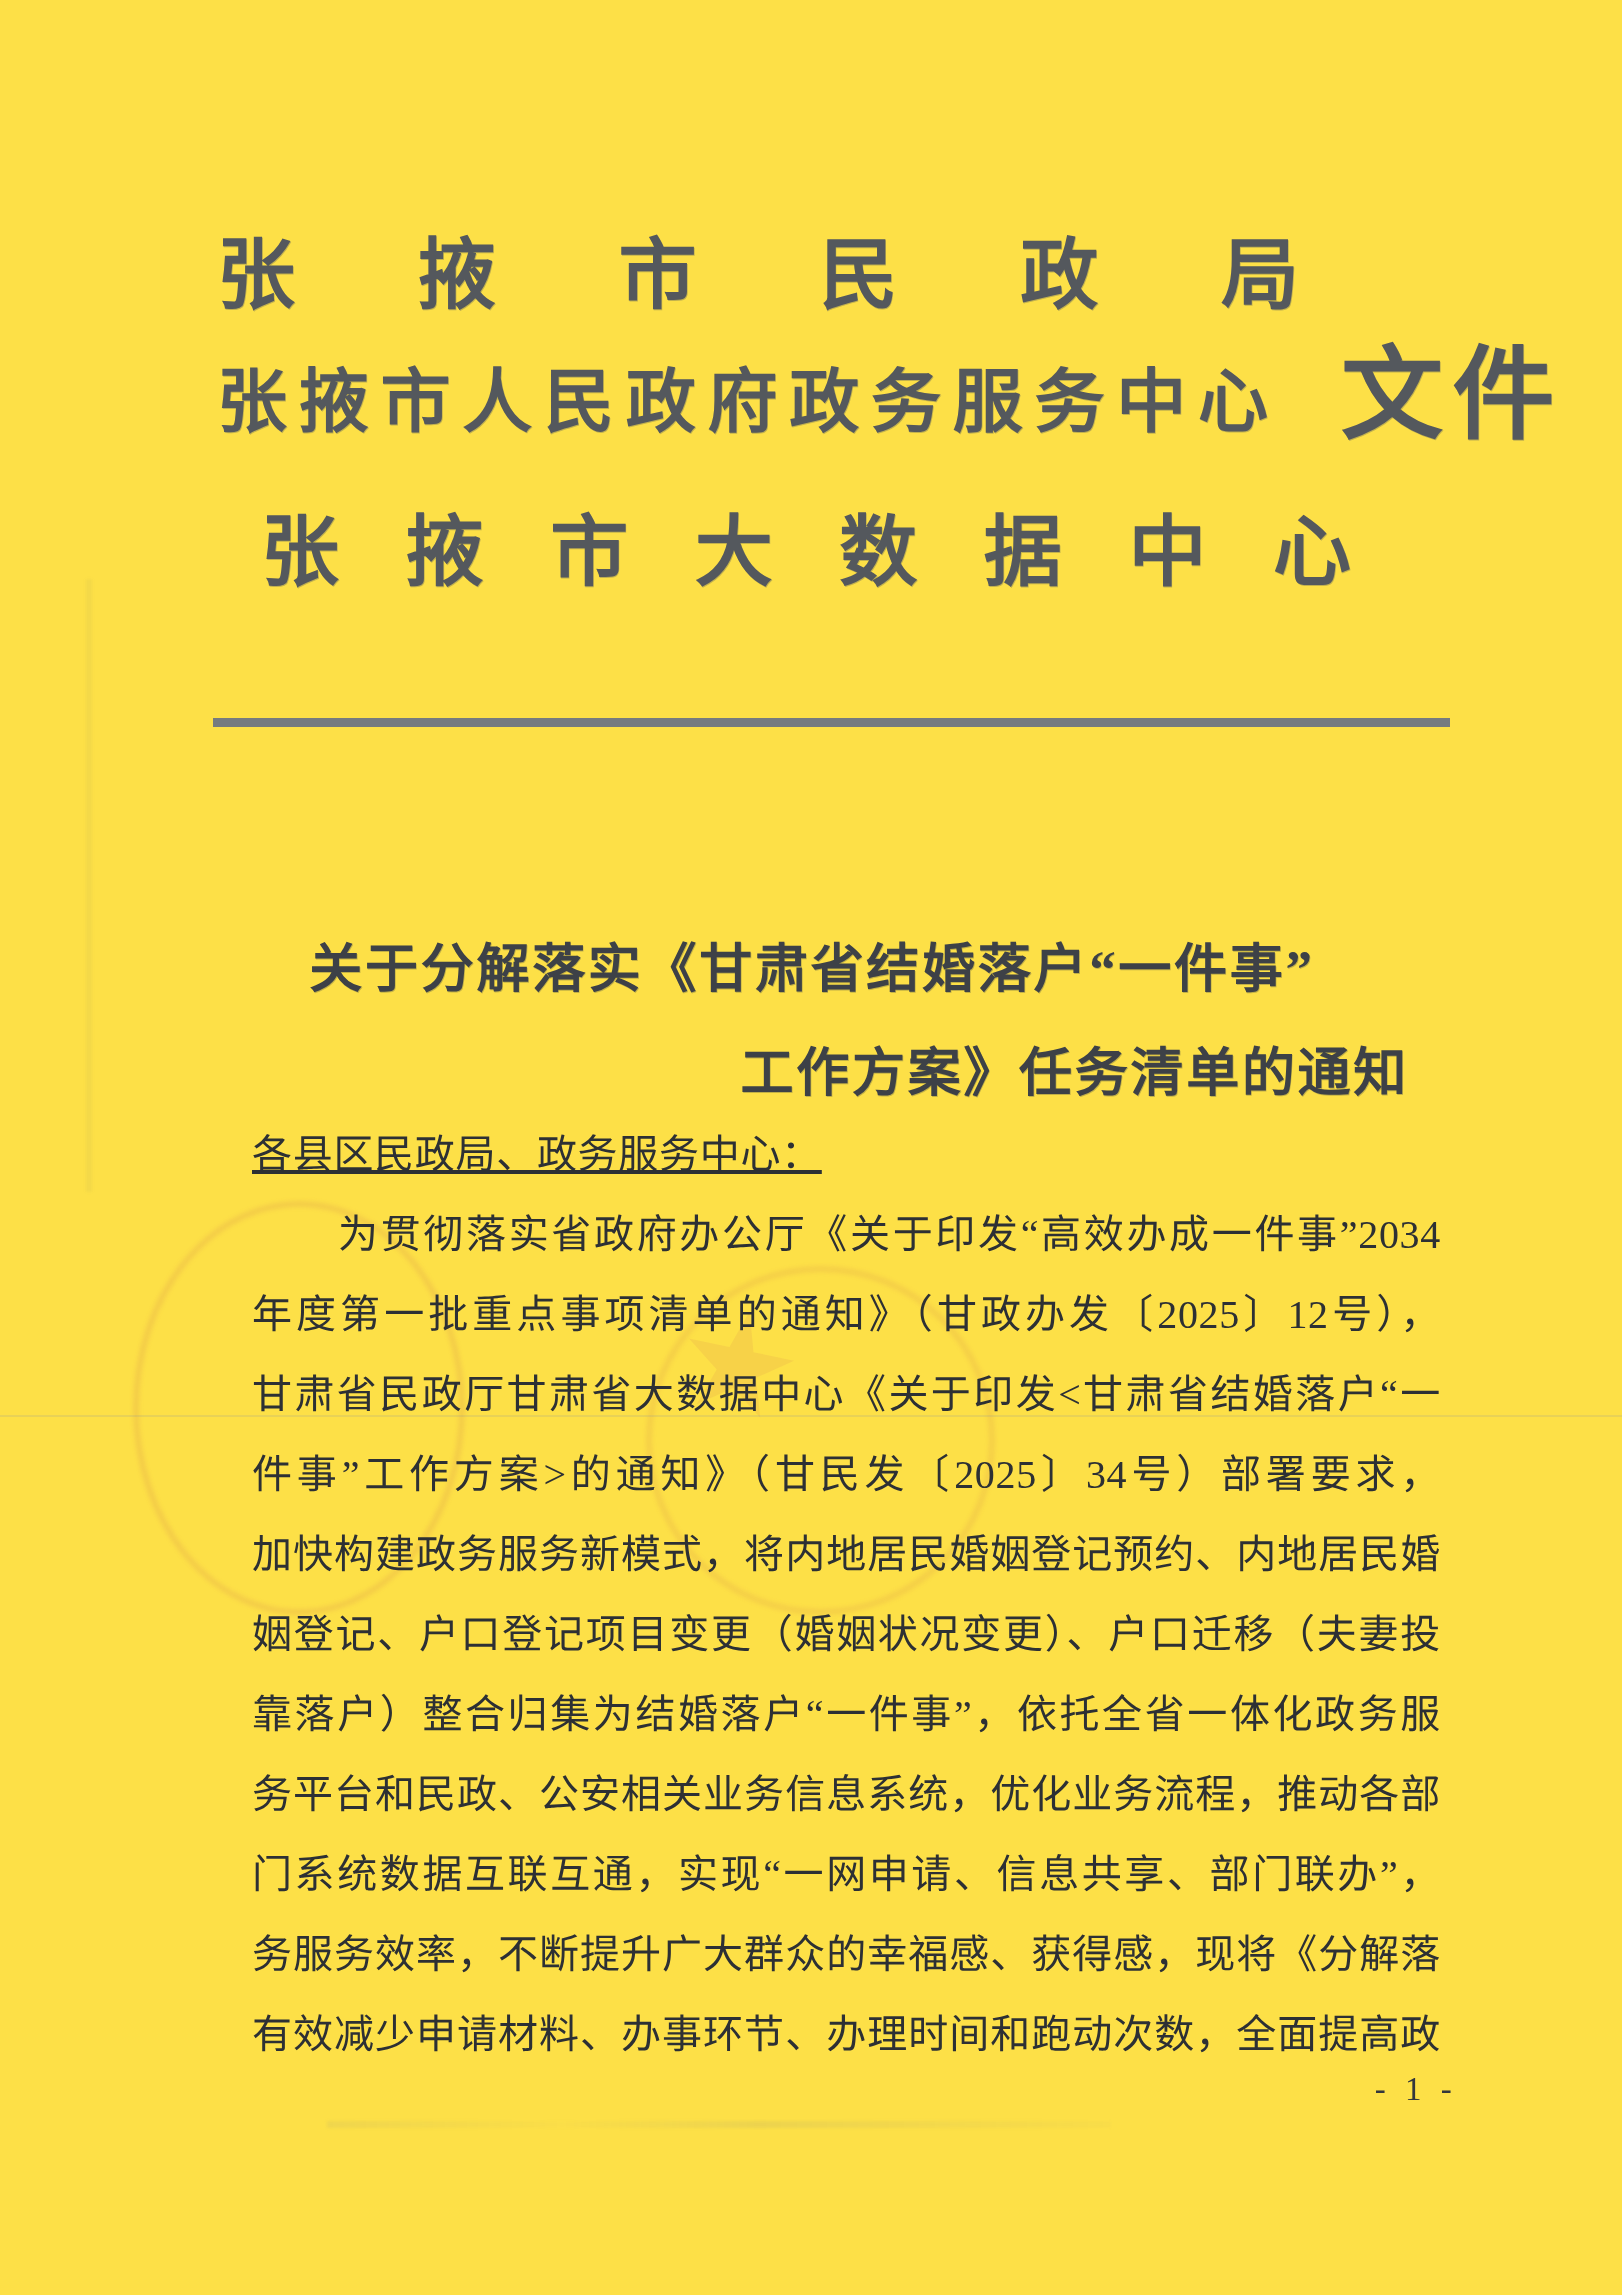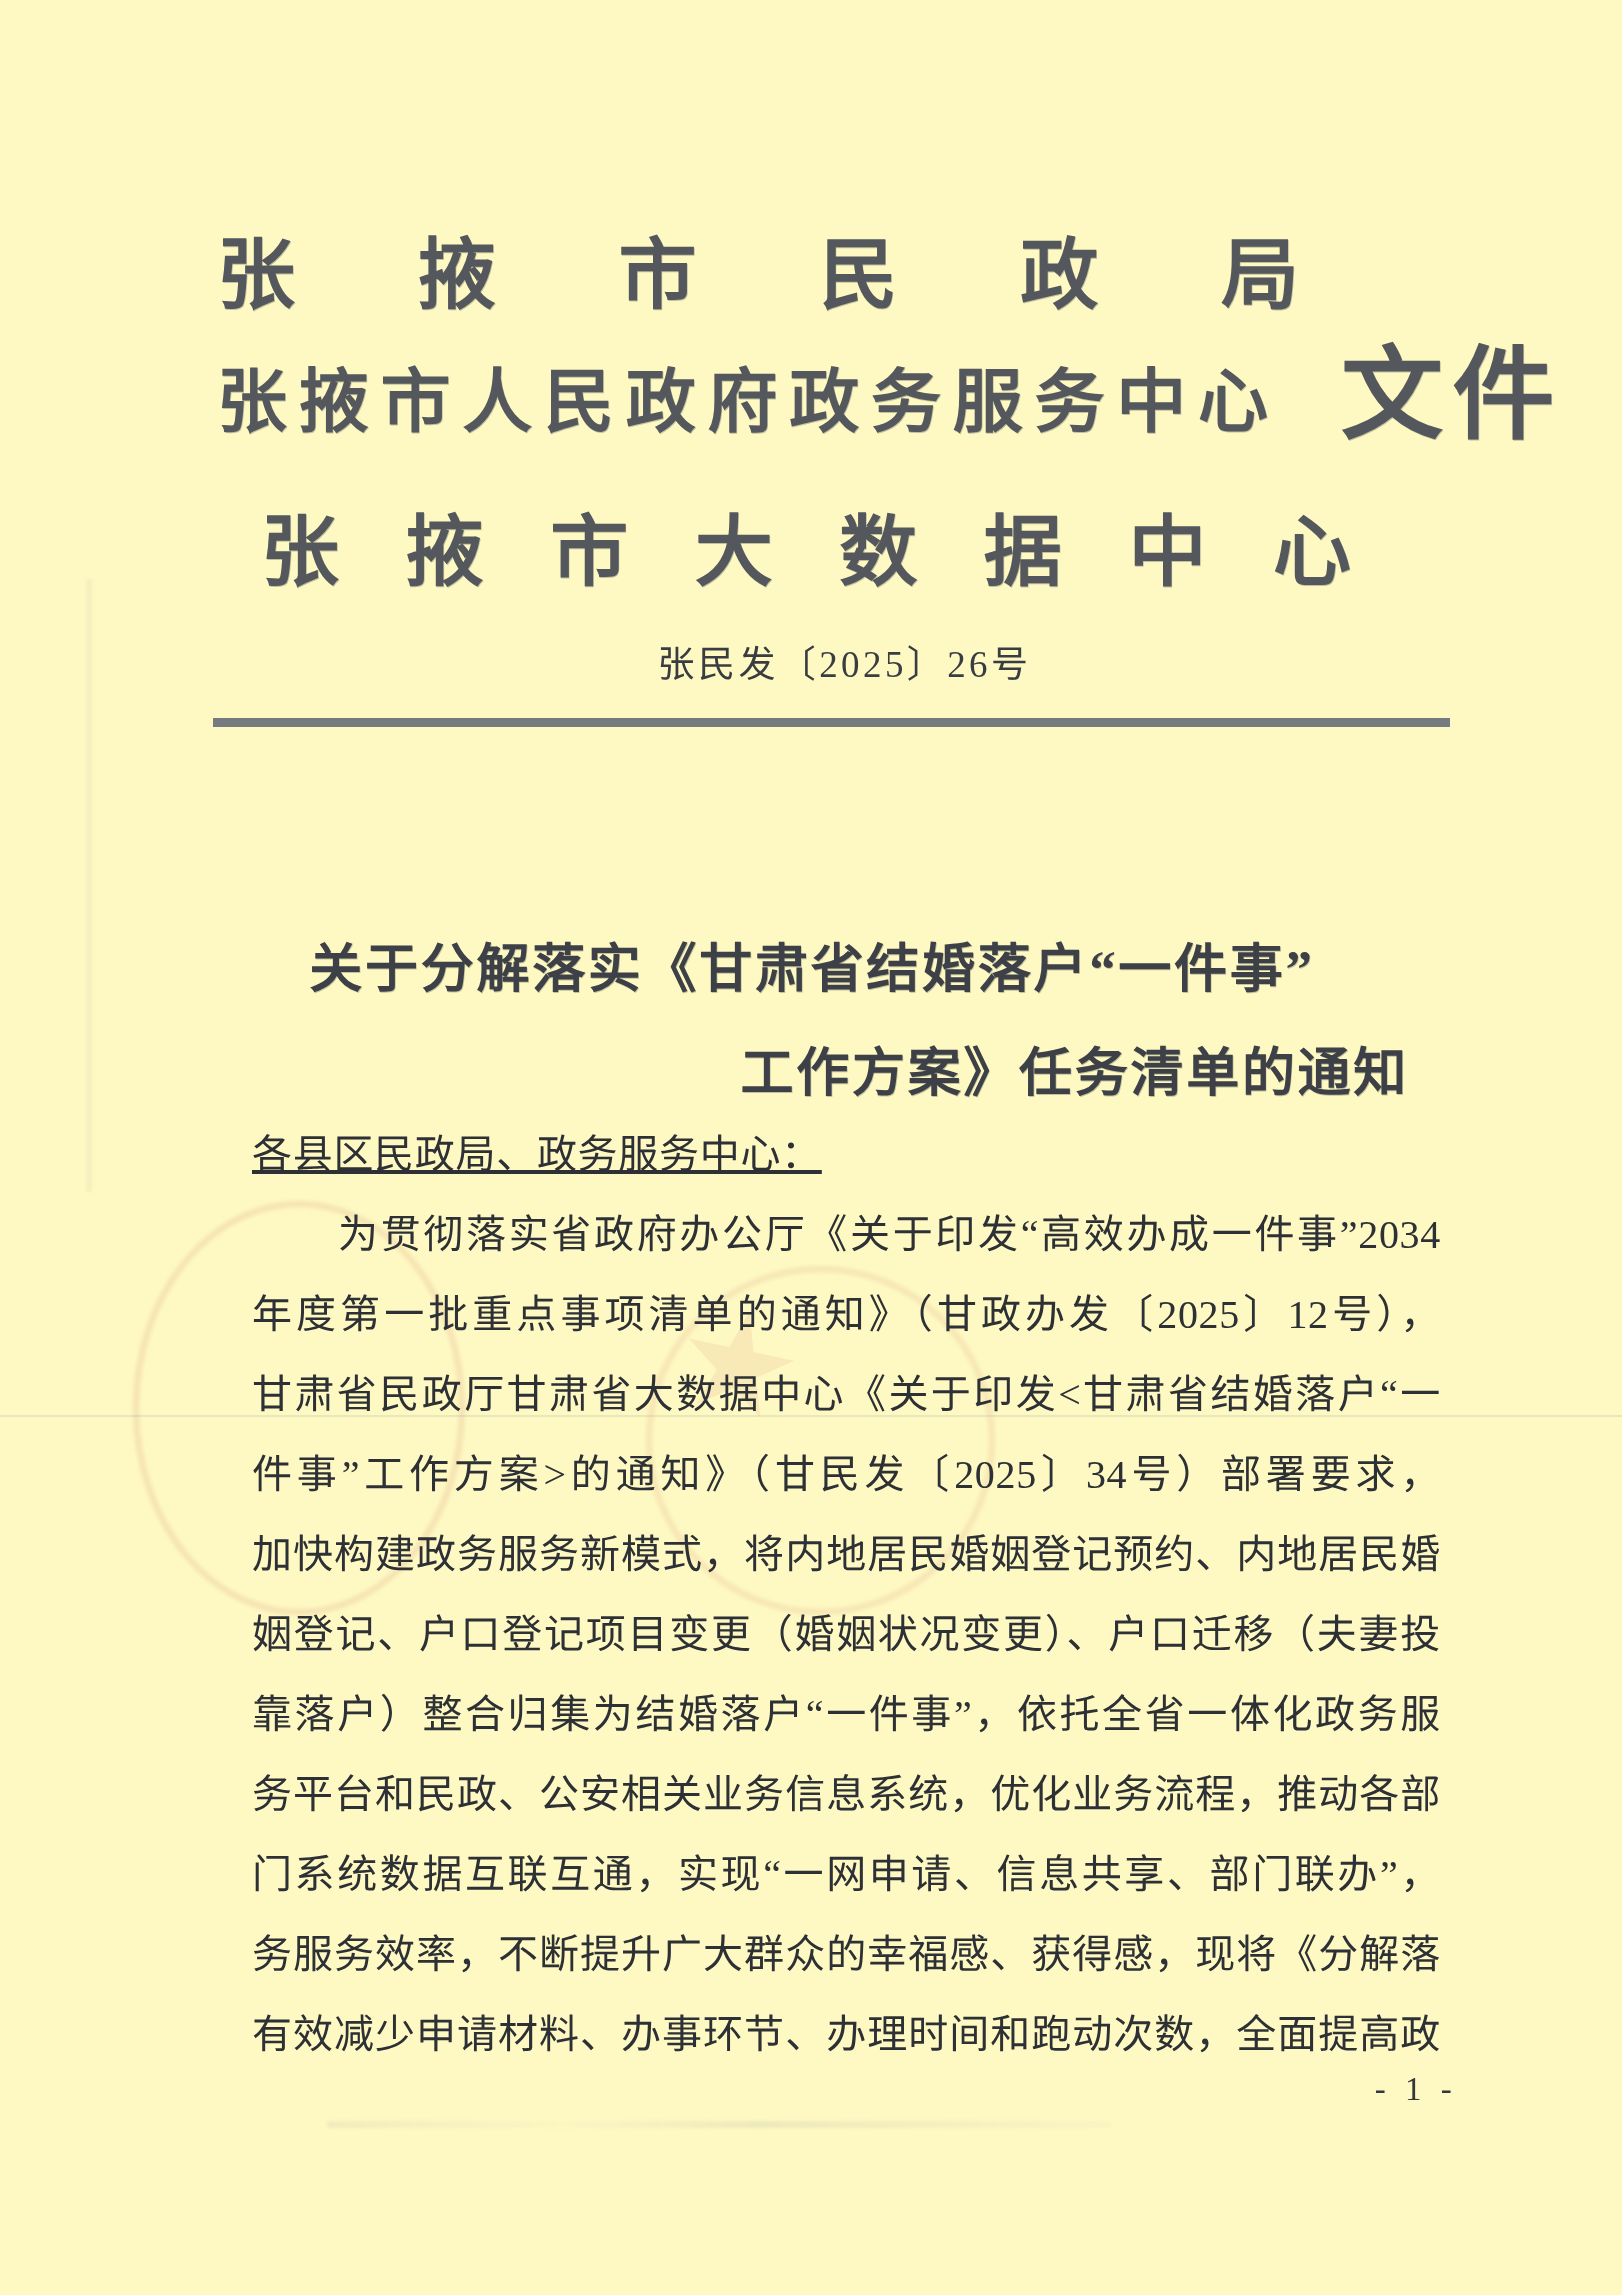--- a/index.html
+++ b/index.html
@@ -1,21 +1,21 @@
 <!DOCTYPE html>
 <html lang="zh-CN" style="font-size:11px"><head>
 <meta charset="utf-8">
 <style>
   html, body { margin: 0; padding: 0; background: #e8e8e8; }
   .page {
     position: relative;
     width: 1623px;
     height: 2295px;
     margin: 0 auto;
-    background: #fef9c3;
+    background: #fde047;
     overflow: hidden;
     font-family: "Liberation Serif", "DejaVu Serif", serif;
   }
 
   
   .org-line {
     position: absolute;
     left: 217px;
     color: #54585d;
     font-weight: 700;
@@ -176,21 +176,20 @@
   <div class="wm-star"></div>
   <div class="scan-line"></div>
   <div class="scan-smudge"></div>
   <div class="edge-marks"></div>
 
   <div class="org-line org-line-1">张掖市民政局</div>
   <div class="org-line org-line-2">张掖市人民政府政务服务中心</div>
   <div class="doc-type">文件</div>
   <div class="org-line org-line-3">张掖市大数据中心</div>
 
-  <div class="doc-number">张民发〔2025〕26号</div>
 
   <div class="header-rule"></div>
 
   <div class="title-line title-line-1">关于分解落实《甘肃省结婚落户“一件事”</div>
   <div class="title-line title-line-2">工作方案》任务清单的通知</div>
 
   <div class="body-block">
     <div class="salutation">各县区民政局、政务服务中心：</div>
     <div class="body-line indent">为贯彻落实省政府办公厅《关于印发“高效办成一件事”2034</div>
     <div class="body-line">年度第一批重点事项清单的通知》（甘政办发〔2025〕12号），</div>

